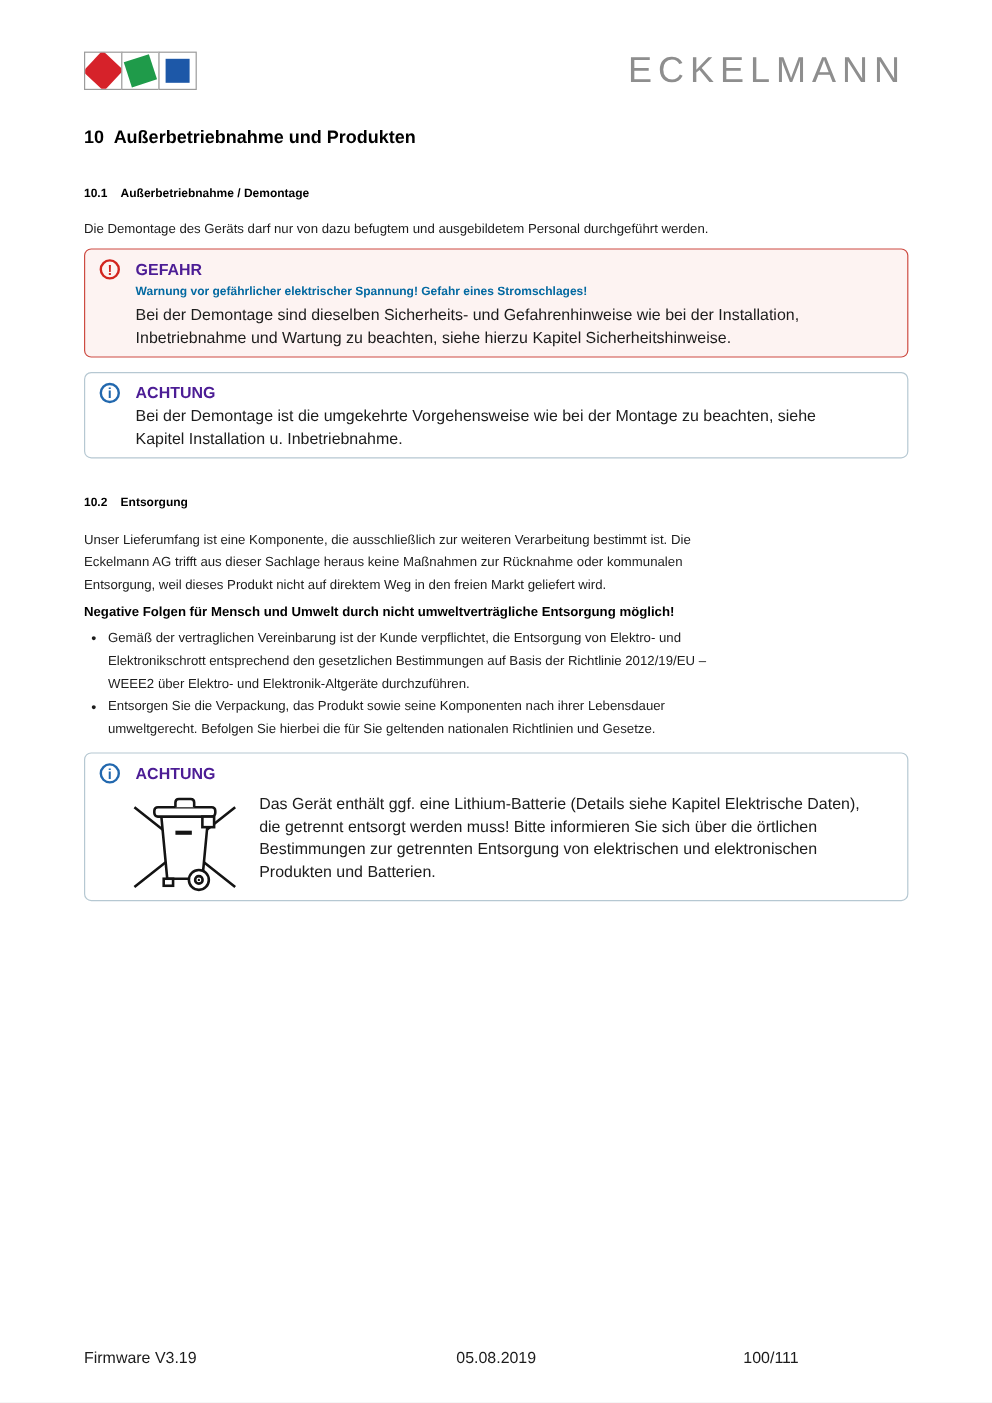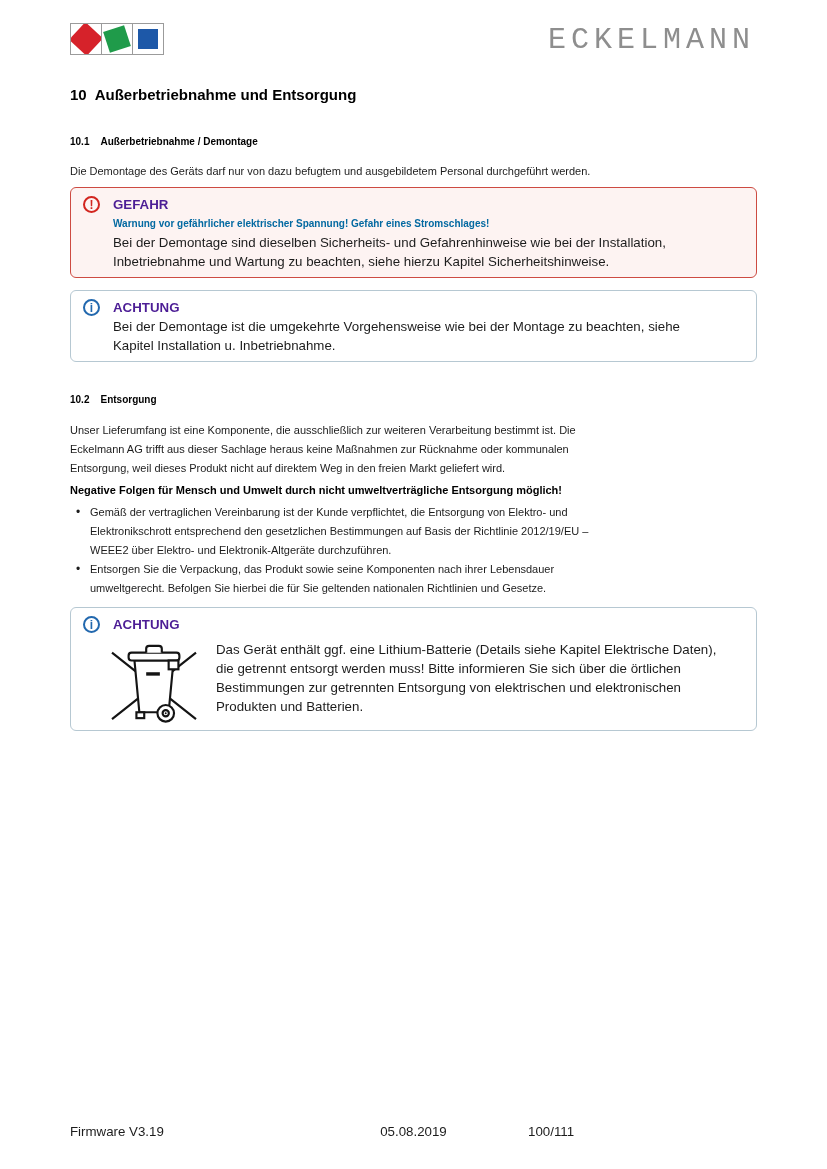--- a/index.html
+++ b/index.html
@@ -9,21 +9,21 @@
     width: 827px; height: 1169px;
     margin: 0 auto;
     background: #ffffff;
     font-family: "Liberation Sans", sans-serif;
     color: #1c1c1c;
     overflow: hidden;
   }
   .content { position:absolute; left:70px; width:687px; top:0; }
 
   
-  .brand-row { margin-top:22px; height:33px; display:flex; justify-content:space-between; align-items:flex-end;font-family:Liberation Mono, monospace; }
+  .brand-row { margin-top:42px; height:33px; display:flex; justify-content:space-between; align-items:center; }
   .logo-mark { display:flex; }
   .logo-cell { width:32px; height:32px; border:1px solid #9b9b9b; background:#fff; margin-left:-1px; overflow:hidden; display:grid; place-items:center; }
   .logo-cell:first-child { margin-left:0; }
   .sq { display:block; }
   .sq.red   { width:24px; height:24px; background:#d6222a; transform:rotate(43deg); }
   .sq.green { width:22px; height:22px; background:#1f9b4a; transform:rotate(-18deg); }
   .sq.blue  { width:20px; height:20px; background:#1d58a8; }
   .wordmark { font-size:30px; line-height:30px; font-weight:400; color:#8e8e8e; letter-spacing:5px; margin-right:2px; white-space:nowrap; }
 
   
@@ -62,21 +62,21 @@
   .box-bold  { font-size:10px; line-height:19px; font-weight:bold; color:#0369a1; white-space:pre-line; }
   .box-body  { font-size:13.3px; line-height:19px; white-space:pre-line; }
   .notice2-flex { display:flex; margin-top:6px; padding-left:24px; }
   .weee-icon { flex:0 0 auto; width:94px; height:84px; }
   .notice2-text { margin-left:15px; min-width:0; }
 
   
   .footer { position:absolute; top:1122px; left:70px; width:687px; display:flex; font-size:13.3px; line-height:19px; }
   .footer > div { flex:1; }
   .footer .f-center { text-align:center; }
-  .footer .f-right  { text-align:left; }
+  .footer .f-right  { text-align:center; }
 </style>
 </head>
 <body>
 
 <div class="page">
   <div class="content">
 
     <div class="brand-row">
       <div class="logo-mark">
         <div class="logo-cell">
@@ -86,21 +86,21 @@
             <span class="sq green"></span>
           </div>
         <div class="logo-cell">
             <span class="sq blue"></span>
           </div>
       </div>
       <div class="wordmark">ECKELMANN</div>
     </div>
 
     <h1>
-      <span class="h-num">10</span><span>Außerbetriebnahme und Entsorgung</span>
+      <span class="h-num">10</span><span>Außerbetriebnahme und Produkten</span>
     </h1>
 
     <h2 id="sec1-title">
       <span class="h-num">10.1</span><span>Außerbetriebnahme / Demontage</span>
     </h2>
 
     <p class="intro">Die Demontage des Geräts darf nur von dazu befugtem und ausgebildetem Personal durchgeführt werden.</p>
 
     <div class="box danger">
       <div class="box-head">

